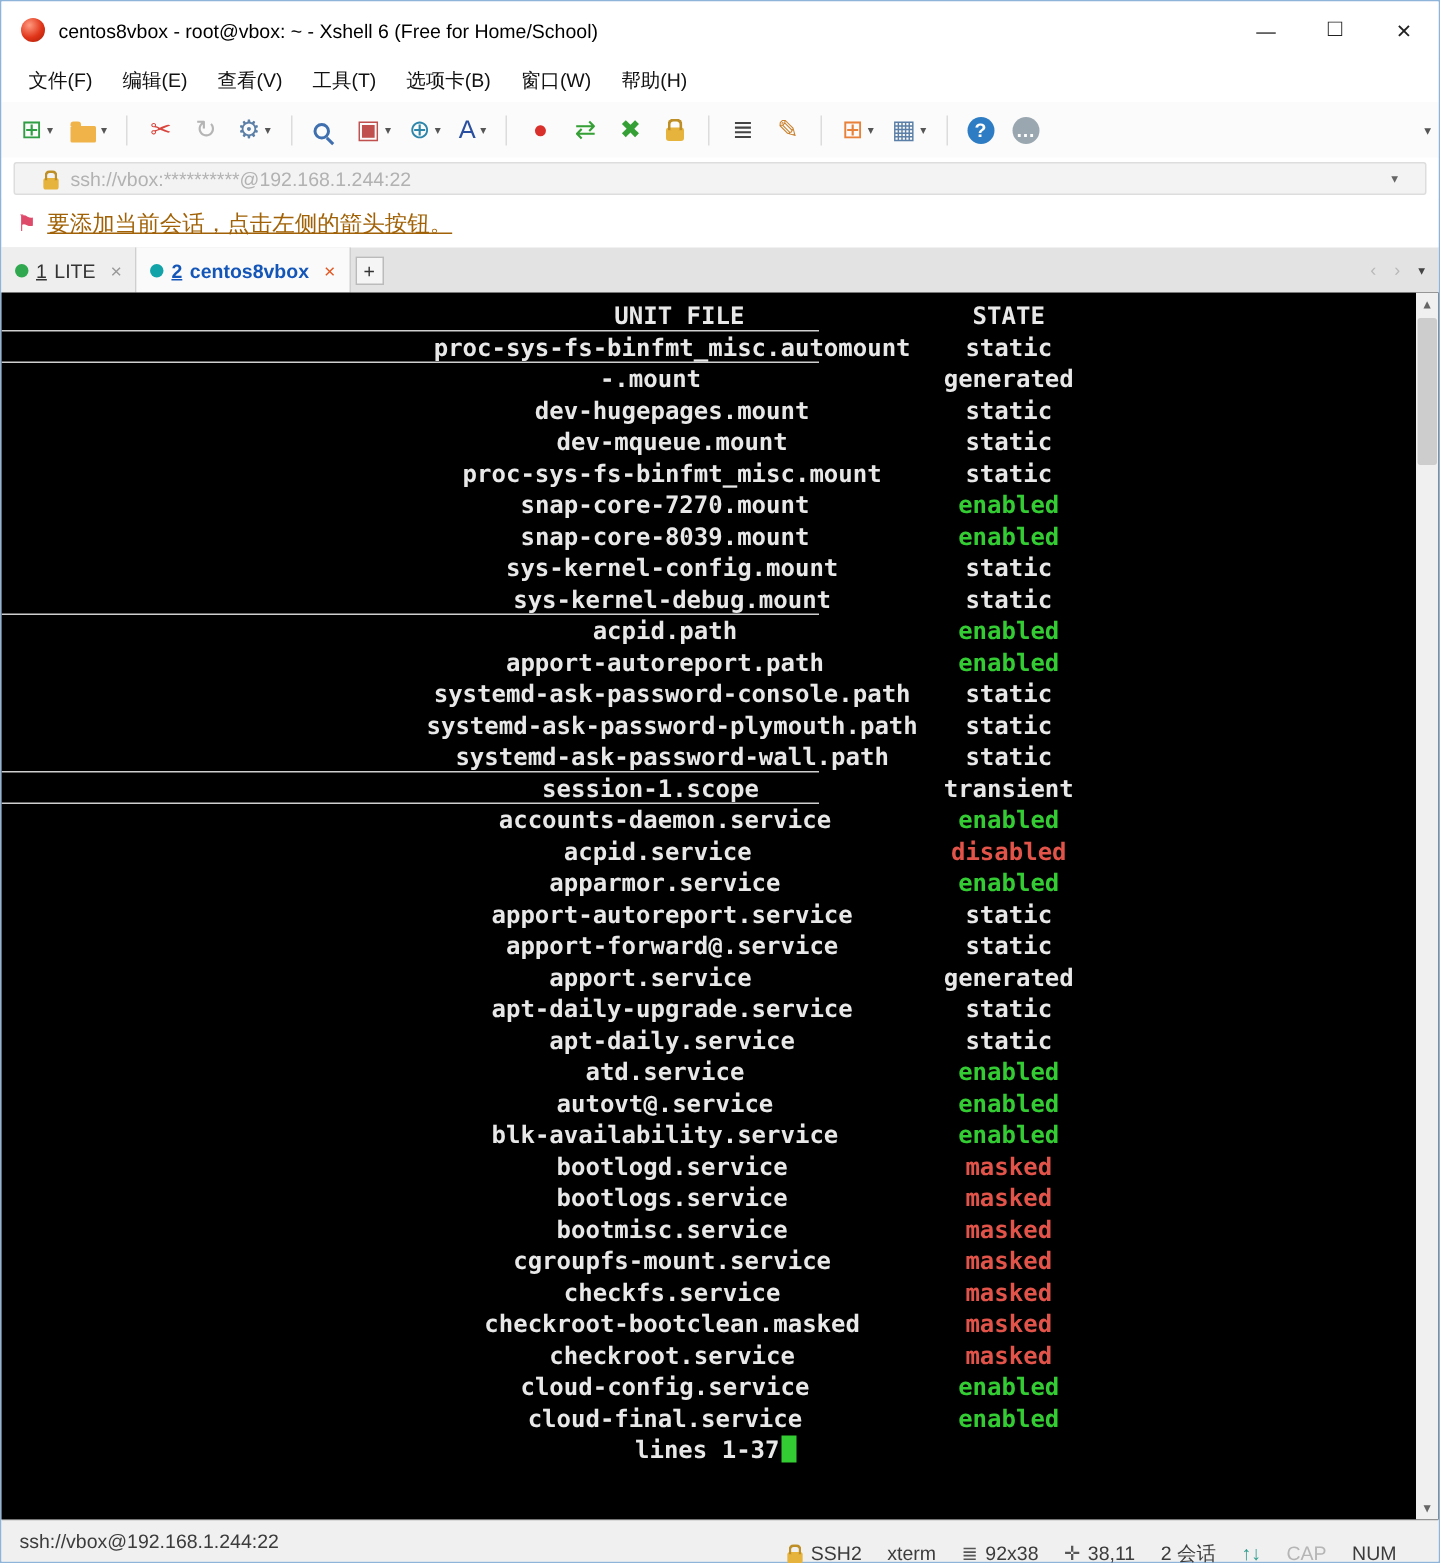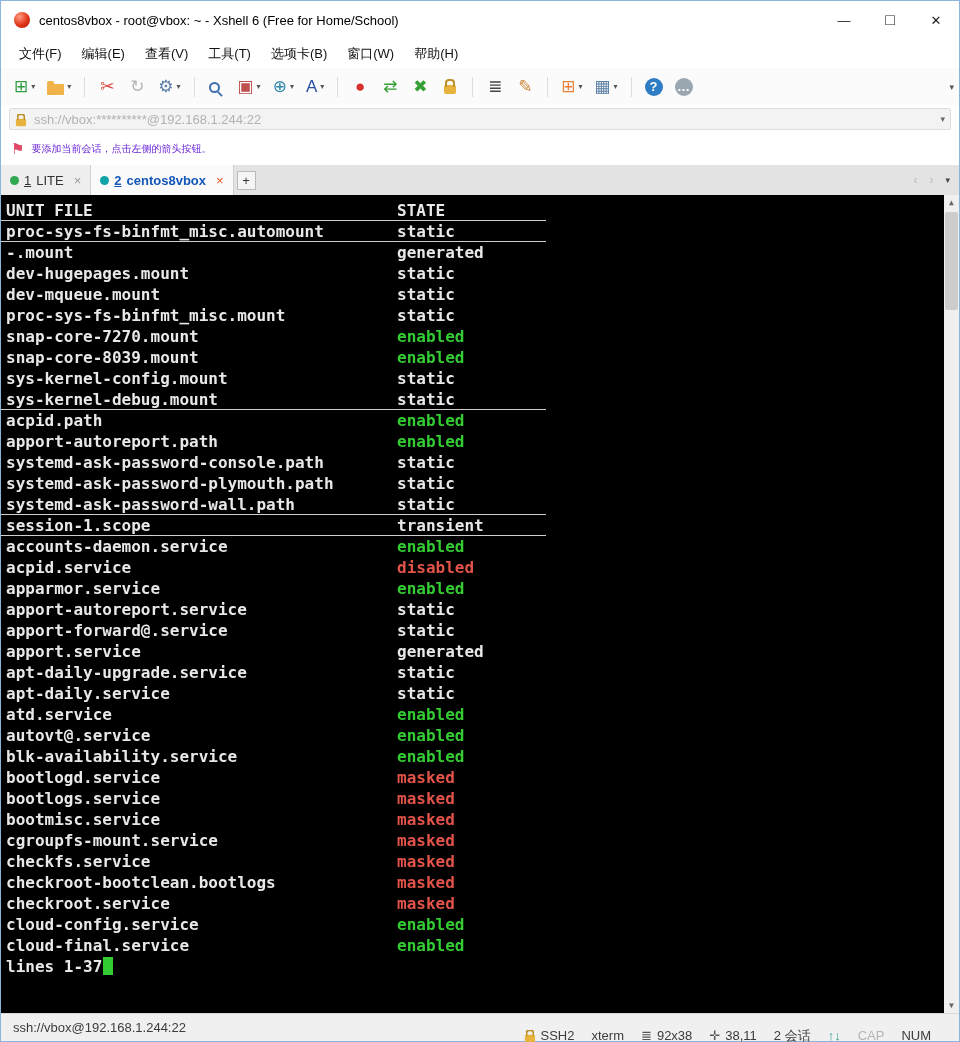--- a/index.html
+++ b/index.html
@@ -1,17 +1,17 @@
 <!DOCTYPE html>
 <html><head>
 <meta charset="utf-8">
 <style>
   * { box-sizing: border-box; margin: 0; padding: 0; }
   body { width: 960px; height: 1042px; overflow: hidden; font-family: "Liberation Sans", sans-serif; background: #fff; }
-  .window { width: 960px; height: 1042px; border: 1px solid #8fb4d9; display: flex; flex-direction: column; background: #fff; }
+  .window { width: 960px; height: 1042px; border: 1px solid #8fb4d9; display: flex; flex-direction: column; background: #fff; text-align: center; }
 
   
   .titlebar { height: 38px; display: flex; align-items: center; background: #fff; flex: none; }
   .app-logo { width: 16px; height: 16px; border-radius: 50%; margin: 0 9px 0 13px; flex: none;
               background: radial-gradient(circle at 35% 30%, #ff9a80, #e03418 55%, #a81c06); }
   .title-text { font-size: 13px; color: #000; }
   .win-controls { margin-left: auto; display: flex; height: 100%; }
   .win-btn { width: 46px; height: 100%; display: flex; align-items: center; justify-content: center; font-size: 13px; color: #222; }
   .win-btn.max { font-size: 16px; }
 
@@ -33,28 +33,28 @@
   .cssicon-lock { position: relative; display: inline-block; width: 12px; height: 9px; background: #e6b33c; border-radius: 2px; margin-top: 6px; }
   .cssicon-lock::before { content: ""; position: absolute; width: 6px; height: 6px; border: 2px solid #bd8f26; border-bottom: 0; border-radius: 4px 4px 0 0; left: 1px; top: -6px; }
   .cssicon-lock.mini { transform: scale(.85); }
   .cssicon-folder { position: relative; display: inline-block; width: 17px; height: 11px; background: #f0b34a; border-radius: 1px; margin-top: 6px; }
   .cssicon-folder::before { content: ""; position: absolute; top: -3px; left: 0; width: 7px; height: 3px; background: #f0b34a; border-radius: 2px 2px 0 0; }
   .cssicon-search { position: relative; display: inline-block; width: 11px; height: 11px; border: 2px solid #3f6fae; border-radius: 50%; margin: 2px 4px 0 0; }
   .cssicon-search::after { content: ""; position: absolute; width: 2px; height: 6px; background: #3f6fae; transform: rotate(-45deg); left: 8px; top: 7px; }
 
   
   .addressrow { height: 28px; padding: 3px 8px; background: #fff; flex: none; }
-  .addressbar { height: 22px; background: #f3f3f3; border: 1px solid #ddd; border-radius: 2px; display: flex; align-items: center; padding: 0 5px; gap: 7px; }
+  .addressbar { height: 22px; background: #f3f3f3; border: 1px solid #ddd; border-radius: 2px; display: flex; align-items: center; padding: 0 18px; gap: 7px; }
   .addr-text { font-size: 13px; color: #b2b2b2; }
   .addr-caret { margin-left: auto; font-size: 9px; color: #666; }
 
   
   .infobar { height: 32px; display: flex; align-items: center; gap: 7px; padding-left: 10px; background: #fff; flex: none; }
   .flag { font-size: 15px; color: #e04a6a; }
-  .info-text { font-size: 10px; color: #6d28d9; }
+  .info-text { font-size: 15px; color: #a16207; text-decoration: underline; }
 
   
   .tabbar { height: 30px; display: flex; align-items: center; background: #e3e3e3; flex: none; }
   .tab-strip { display: flex; height: 100%; }
   .tab { display: flex; align-items: center; gap: 5px; padding: 0 9px; height: 100%; background: #eeeeee; border-right: 1px solid #cfcfcf; font-size: 13px; color: #333; }
   .tab.active { background: #fafafa; }
   .tab.active .tab-label, .tab.active .tab-num { color: #1456b8; font-weight: bold; }
   .tab-num { text-decoration: underline; }
   .tab-dot { width: 9px; height: 9px; border-radius: 50%; flex: none; }
   .tab-close { font-size: 13px; margin-left: 5px; }
@@ -248,21 +248,21 @@
         <div class="trow"><span class="tunit">apt-daily-upgrade.service</span><span class="tstate" style="color: rgb(232, 232, 232);">static</span></div>
         <div class="trow"><span class="tunit">apt-daily.service</span><span class="tstate" style="color: rgb(232, 232, 232);">static</span></div>
         <div class="trow"><span class="tunit">atd.service</span><span class="tstate" style="color: rgb(51, 204, 51);">enabled</span></div>
         <div class="trow"><span class="tunit">autovt@.service</span><span class="tstate" style="color: rgb(51, 204, 51);">enabled</span></div>
         <div class="trow"><span class="tunit">blk-availability.service</span><span class="tstate" style="color: rgb(51, 204, 51);">enabled</span></div>
         <div class="trow"><span class="tunit">bootlogd.service</span><span class="tstate" style="color: rgb(226, 83, 73);">masked</span></div>
         <div class="trow"><span class="tunit">bootlogs.service</span><span class="tstate" style="color: rgb(226, 83, 73);">masked</span></div>
         <div class="trow"><span class="tunit">bootmisc.service</span><span class="tstate" style="color: rgb(226, 83, 73);">masked</span></div>
         <div class="trow"><span class="tunit">cgroupfs-mount.service</span><span class="tstate" style="color: rgb(226, 83, 73);">masked</span></div>
         <div class="trow"><span class="tunit">checkfs.service</span><span class="tstate" style="color: rgb(226, 83, 73);">masked</span></div>
-        <div class="trow"><span class="tunit">checkroot-bootclean.bootlogs</span><span class="tstate" style="color: rgb(226, 83, 73);">masked</span></div>
+        <div class="trow"><span class="tunit">checkroot-bootclean.masked</span><span class="tstate" style="color: rgb(226, 83, 73);">masked</span></div>
         <div class="trow"><span class="tunit">checkroot.service</span><span class="tstate" style="color: rgb(226, 83, 73);">masked</span></div>
         <div class="trow"><span class="tunit">cloud-config.service</span><span class="tstate" style="color: rgb(51, 204, 51);">enabled</span></div>
         <div class="trow"><span class="tunit">cloud-final.service</span><span class="tstate" style="color: rgb(51, 204, 51);">enabled</span></div>
       </div>
     <div class="trow"><span>lines 1-37</span><span class="cursor" style="background: rgb(51, 204, 51);"></span></div>
     <div class="scrollbar">
       <span class="sb-arrow">▲</span>
       <span class="sb-thumb"></span>
       <span class="sb-arrow down">▼</span>
     </div>

